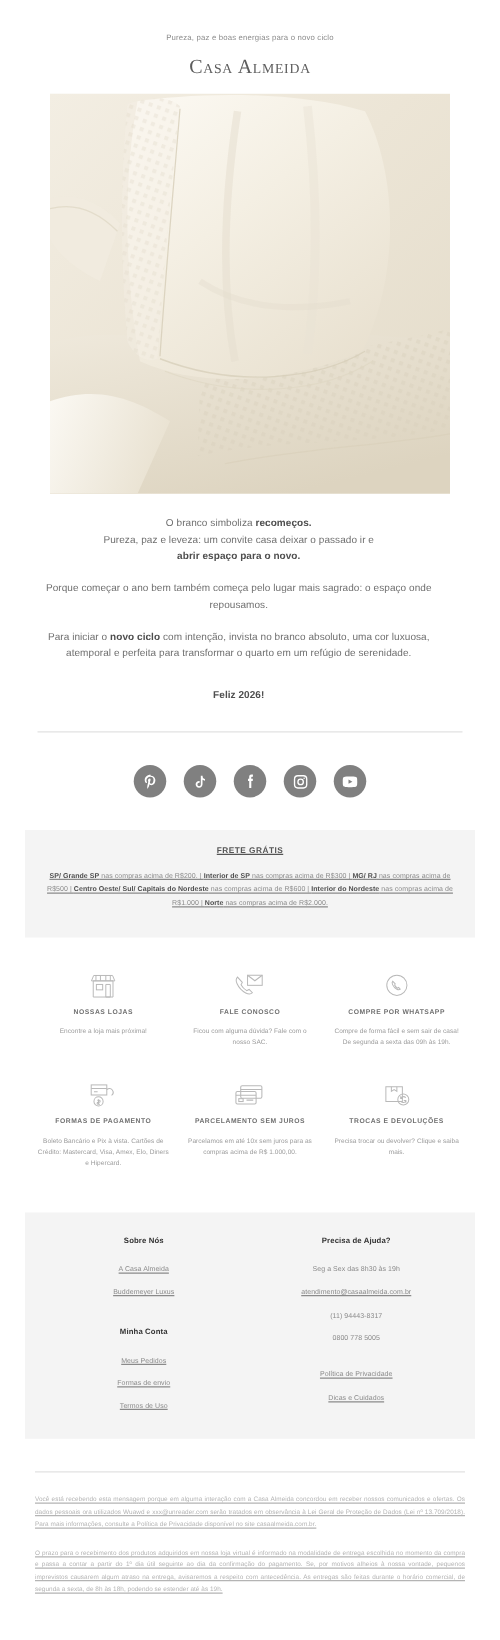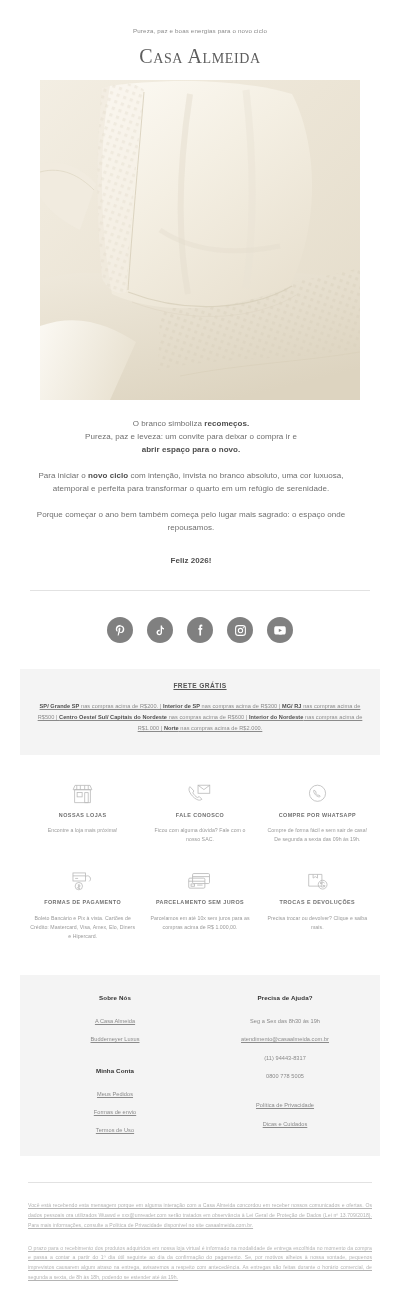--- a/index.html
+++ b/index.html
@@ -31,21 +31,21 @@
     line-height: 1.2;
   }
 
   
   .logo-wrap {
     text-align: center;
     padding: 11px 0 12px 0;
   }
   .logo {
     font-family: "Liberation Serif", serif;
-    font-size: 20px;
+    font-size: 16px;
     color: #5d5d5d;
     letter-spacing: .6px;
     font-variant: small-caps;
     text-transform: capitalize;
     font-weight: 400;
   }
 
   
   .hero {
     width: 320px;
@@ -283,27 +283,27 @@
       <path d="M0 246 C 40 232, 70 246, 96 262 L 70 320 L 0 320 Z" fill="url(#fold)" opacity="0.95"></path>
       <path d="M140 296 C 200 284, 260 282, 320 272" stroke="#d9d0bb" stroke-width="1" fill="none" opacity="0.75"></path>
 
       <rect width="320" height="320" fill="none"></rect>
     </svg>
   </div>
 
   <div class="copy">
     <p>
       <span>O branco simboliza </span><b>recomeços.</b><br>
-      <span>Pureza, paz e leveza: um convite para deixar o compra ir e</span><br>
+      <span>Pureza, paz e leveza: um convite casa deixar o passado ir e</span><br>
       <b>abrir espaço para o novo.</b>
     </p>
+    <p>Porque começar o ano bem também começa pelo lugar mais sagrado: o espaço onde repousamos.</p>
     <p>
       <span>Para iniciar o </span><b>novo ciclo</b><span> com intenção, invista no branco absoluto, uma cor luxuosa, atemporal e perfeita para transformar o quarto em um refúgio de serenidade.</span>
     </p>
-    <p>Porque começar o ano bem também começa pelo lugar mais sagrado: o espaço onde repousamos.</p>
     <p class="closing">Feliz 2026!</p>
   </div>
 
   <div class="rule"></div>
 
   <div class="social">
     <div class="social-btn">
       <svg width="13" height="13" viewBox="0 0 24 24" fill="#ffffff">
         <path d="M12 1.5C6.2 1.5 3.3 5.6 3.3 9.1c0 2.1.8 4 2.5 4.7.3.1.5 0 .6-.3l.2-.9c.1-.2 0-.3-.1-.5-.4-.5-.7-1.2-.7-2.2 0-2.9 2.2-5.5 5.7-5.5 3.1 0 4.8 1.9 4.8 4.4 0 3.3-1.5 6.1-3.6 6.1-1.2 0-2.1-1-1.8-2.2.3-1.4 1-2.9 1-3.9 0-.9-.5-1.7-1.5-1.7-1.2 0-2.2 1.2-2.2 2.9 0 1 .4 1.8.4 1.8l-1.4 6c-.4 1.7-.1 3.9 0 4.1 0 .1.2.2.3.1.1-.1 1.5-1.8 2-3.5.1-.5.8-3.1.8-3.1.4.7 1.5 1.4 2.7 1.4 3.6 0 6-3.3 6-7.6 0-3.3-2.8-6.4-7-6.4z"></path>
       </svg>

